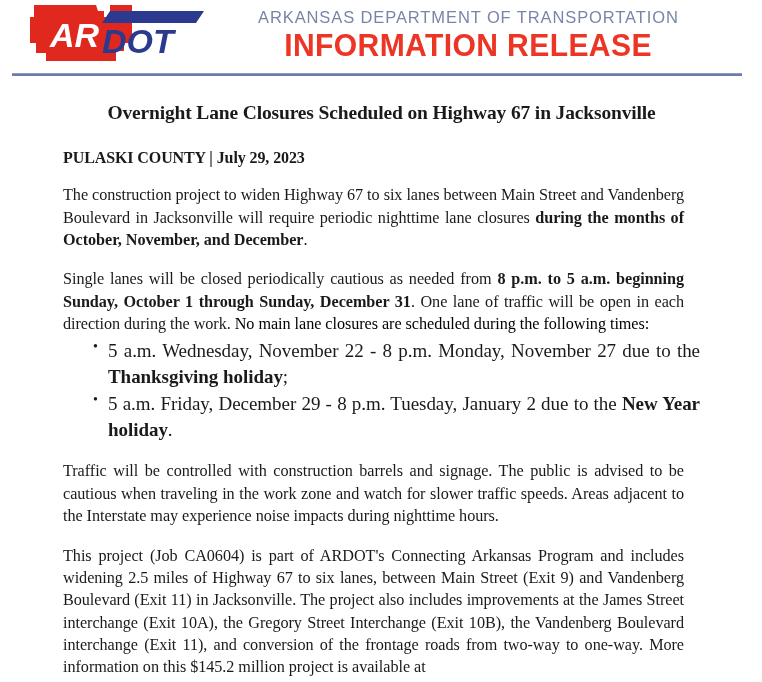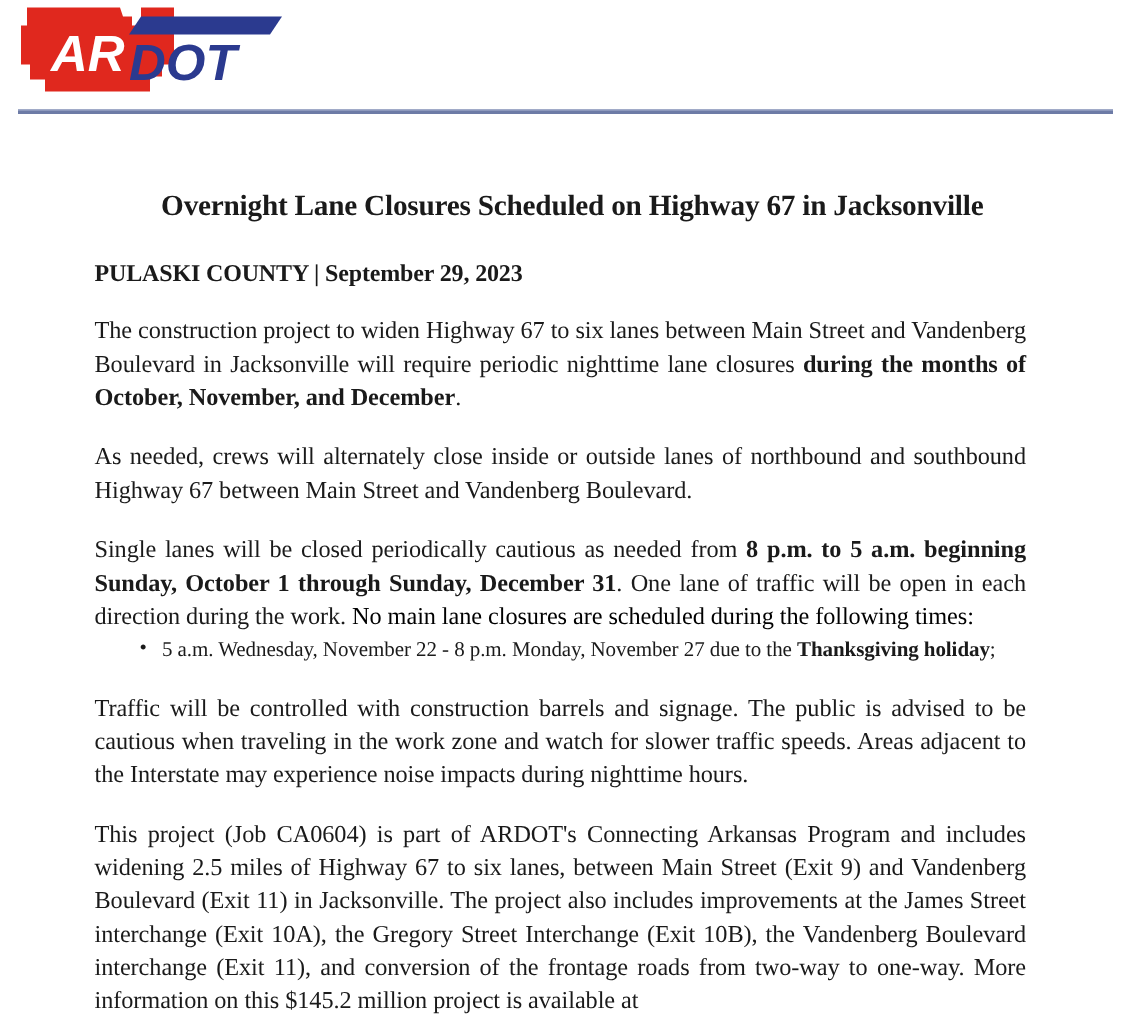--- a/index.html
+++ b/index.html
@@ -18,21 +18,21 @@
   }
 
   
   .header {
     position: relative;
     width: 762px;
     height: 86px;
   }
   .logo {
     position: absolute;
-    left: 8px;
+    left: 24px;
     top: 3px;
     width: 185px;
     height: 62px;
   }
   .logo svg { display: block; }
 
   .header-titles {
     position: absolute;
     left: 258px;
     top: 8px;
@@ -72,21 +72,21 @@
   }
 
   
   .doc {
     padding: 0 62px 0 63px;
   }
   .doc-title {
     text-align: center;
     font-size: 19.5px;
     font-weight: bold;
-    margin: 40px 0 0 0;
+    margin: 15px 0 0 0;
     letter-spacing: -0.15px;
     line-height: 1.2;
   }
   .county-line {
     font-size: 16px;
     font-weight: bold;
     margin: 25px 0 0 0;
     letter-spacing: -0.1px;
   }
   p.body-par {
@@ -98,21 +98,21 @@
   }
   .b { font-weight: bold; }
   .red { color: #000000; }
 
   ul.holiday-list {
     margin: 2px 0 0 0;
     padding: 0 0 0 30px;
     list-style: none;
   }
   ul.holiday-list li {
-    font-size: 14px;
+    font-size: 19px;
     line-height: 1.38;
     text-align: justify;
     position: relative;
     padding-left: 15px;
     margin-top: 1px;
     letter-spacing: -0.05px;
   }
   ul.holiday-list li::before {
     content: "\2022";
     position: absolute;
@@ -133,37 +133,41 @@
       <path d="M10 2 L72 2 L74 8 L80 8 L80 14 L86 14 L86 2 L108 2 L108 40 L100 40 L100 48 L92 48 L92 58 L22 58 L22 50 L12 50 L12 40 L6 40 L6 14 L10 14 Z" fill="#e0281e"></path>
 
       <text x="26" y="44" font-family="Liberation Sans, DejaVu Sans, sans-serif" font-size="34" font-weight="bold" font-style="italic" fill="#ffffff">AR</text>
 
       <path d="M86 8 L180 8 L172 20 L78 20 Z" fill="#2b3a8f"></path>
 
       <text x="78" y="50" font-family="Liberation Sans, DejaVu Sans, sans-serif" font-size="34" font-weight="bold" font-style="italic" fill="#2b3a8f">DOT</text>
     </svg>
   </div>
 
+  <div class="header-titles">
+    <div class="dept-line">ARKANSAS DEPARTMENT OF TRANSPORTATION</div>
+    <div class="release-line">INFORMATION RELEASE</div>
+  </div>
 
   <div class="header-rule"></div>
 </div>
 
 <div class="doc">
 
   <h1 class="doc-title">Overnight Lane Closures Scheduled on Highway 67 in Jacksonville</h1>
 
-  <div class="county-line">PULASKI COUNTY | September 29, 2023</div>
+  <div class="county-line">PULASKI COUNTY | July 29, 2023</div>
 
   <p class="body-par"><span>The construction project to widen Highway 67 to six lanes between Main Street and Vandenberg Boulevard in Jacksonville will require periodic nighttime lane closures </span><span class="b">during the months of October, November, and December</span><span>.</span></p>
 
-  <p class="body-par">As needed, crews will alternately close inside or outside lanes of northbound and southbound Highway 67 between Main Street and Vandenberg Boulevard.</p>
 
   <p class="body-par"><span>Single lanes will be closed periodically cautious as needed from </span><span class="b">8 p.m. to 5 a.m. beginning Sunday, October 1 through Sunday, December 31</span><span>. One lane of traffic will be open in each direction during the work. </span><span class="red">No main lane closures are scheduled during the following times:</span></p>
 
   <ul class="holiday-list">
     <li><span>5 a.m. Wednesday, November 22 - 8 p.m. Monday, November 27 due to the </span><span class="b">Thanksgiving holiday</span><span>;</span></li>
+    <li><span>5 a.m. Friday, December 29 - 8 p.m. Tuesday, January 2 due to the </span><span class="b">New Year holiday</span><span>.</span></li>
   </ul>
 
   <p class="body-par">Traffic will be controlled with construction barrels and signage. The public is advised to be cautious when traveling in the work zone and watch for slower traffic speeds. Areas adjacent to the Interstate may experience noise impacts during nighttime hours.</p>
 
   <p class="body-par"><span>This project (Job CA0604) is part of ARDOT's Connecting Arkansas Program and includes widening 2.5 miles of Highway 67 to six lanes, between Main Street (Exit 9) and Vandenberg Boulevard (Exit 11) in Jacksonville. The project also includes improvements at the James Street interchange (Exit 10A), the Gregory Street Interchange (Exit 10B), the Vandenberg Boulevard interchange (Exit 11), and conversion of the frontage roads from two-way to one-way. More information on this $145.2 million project is available at </span></p>
 
 </div>
 
 </body></html>

